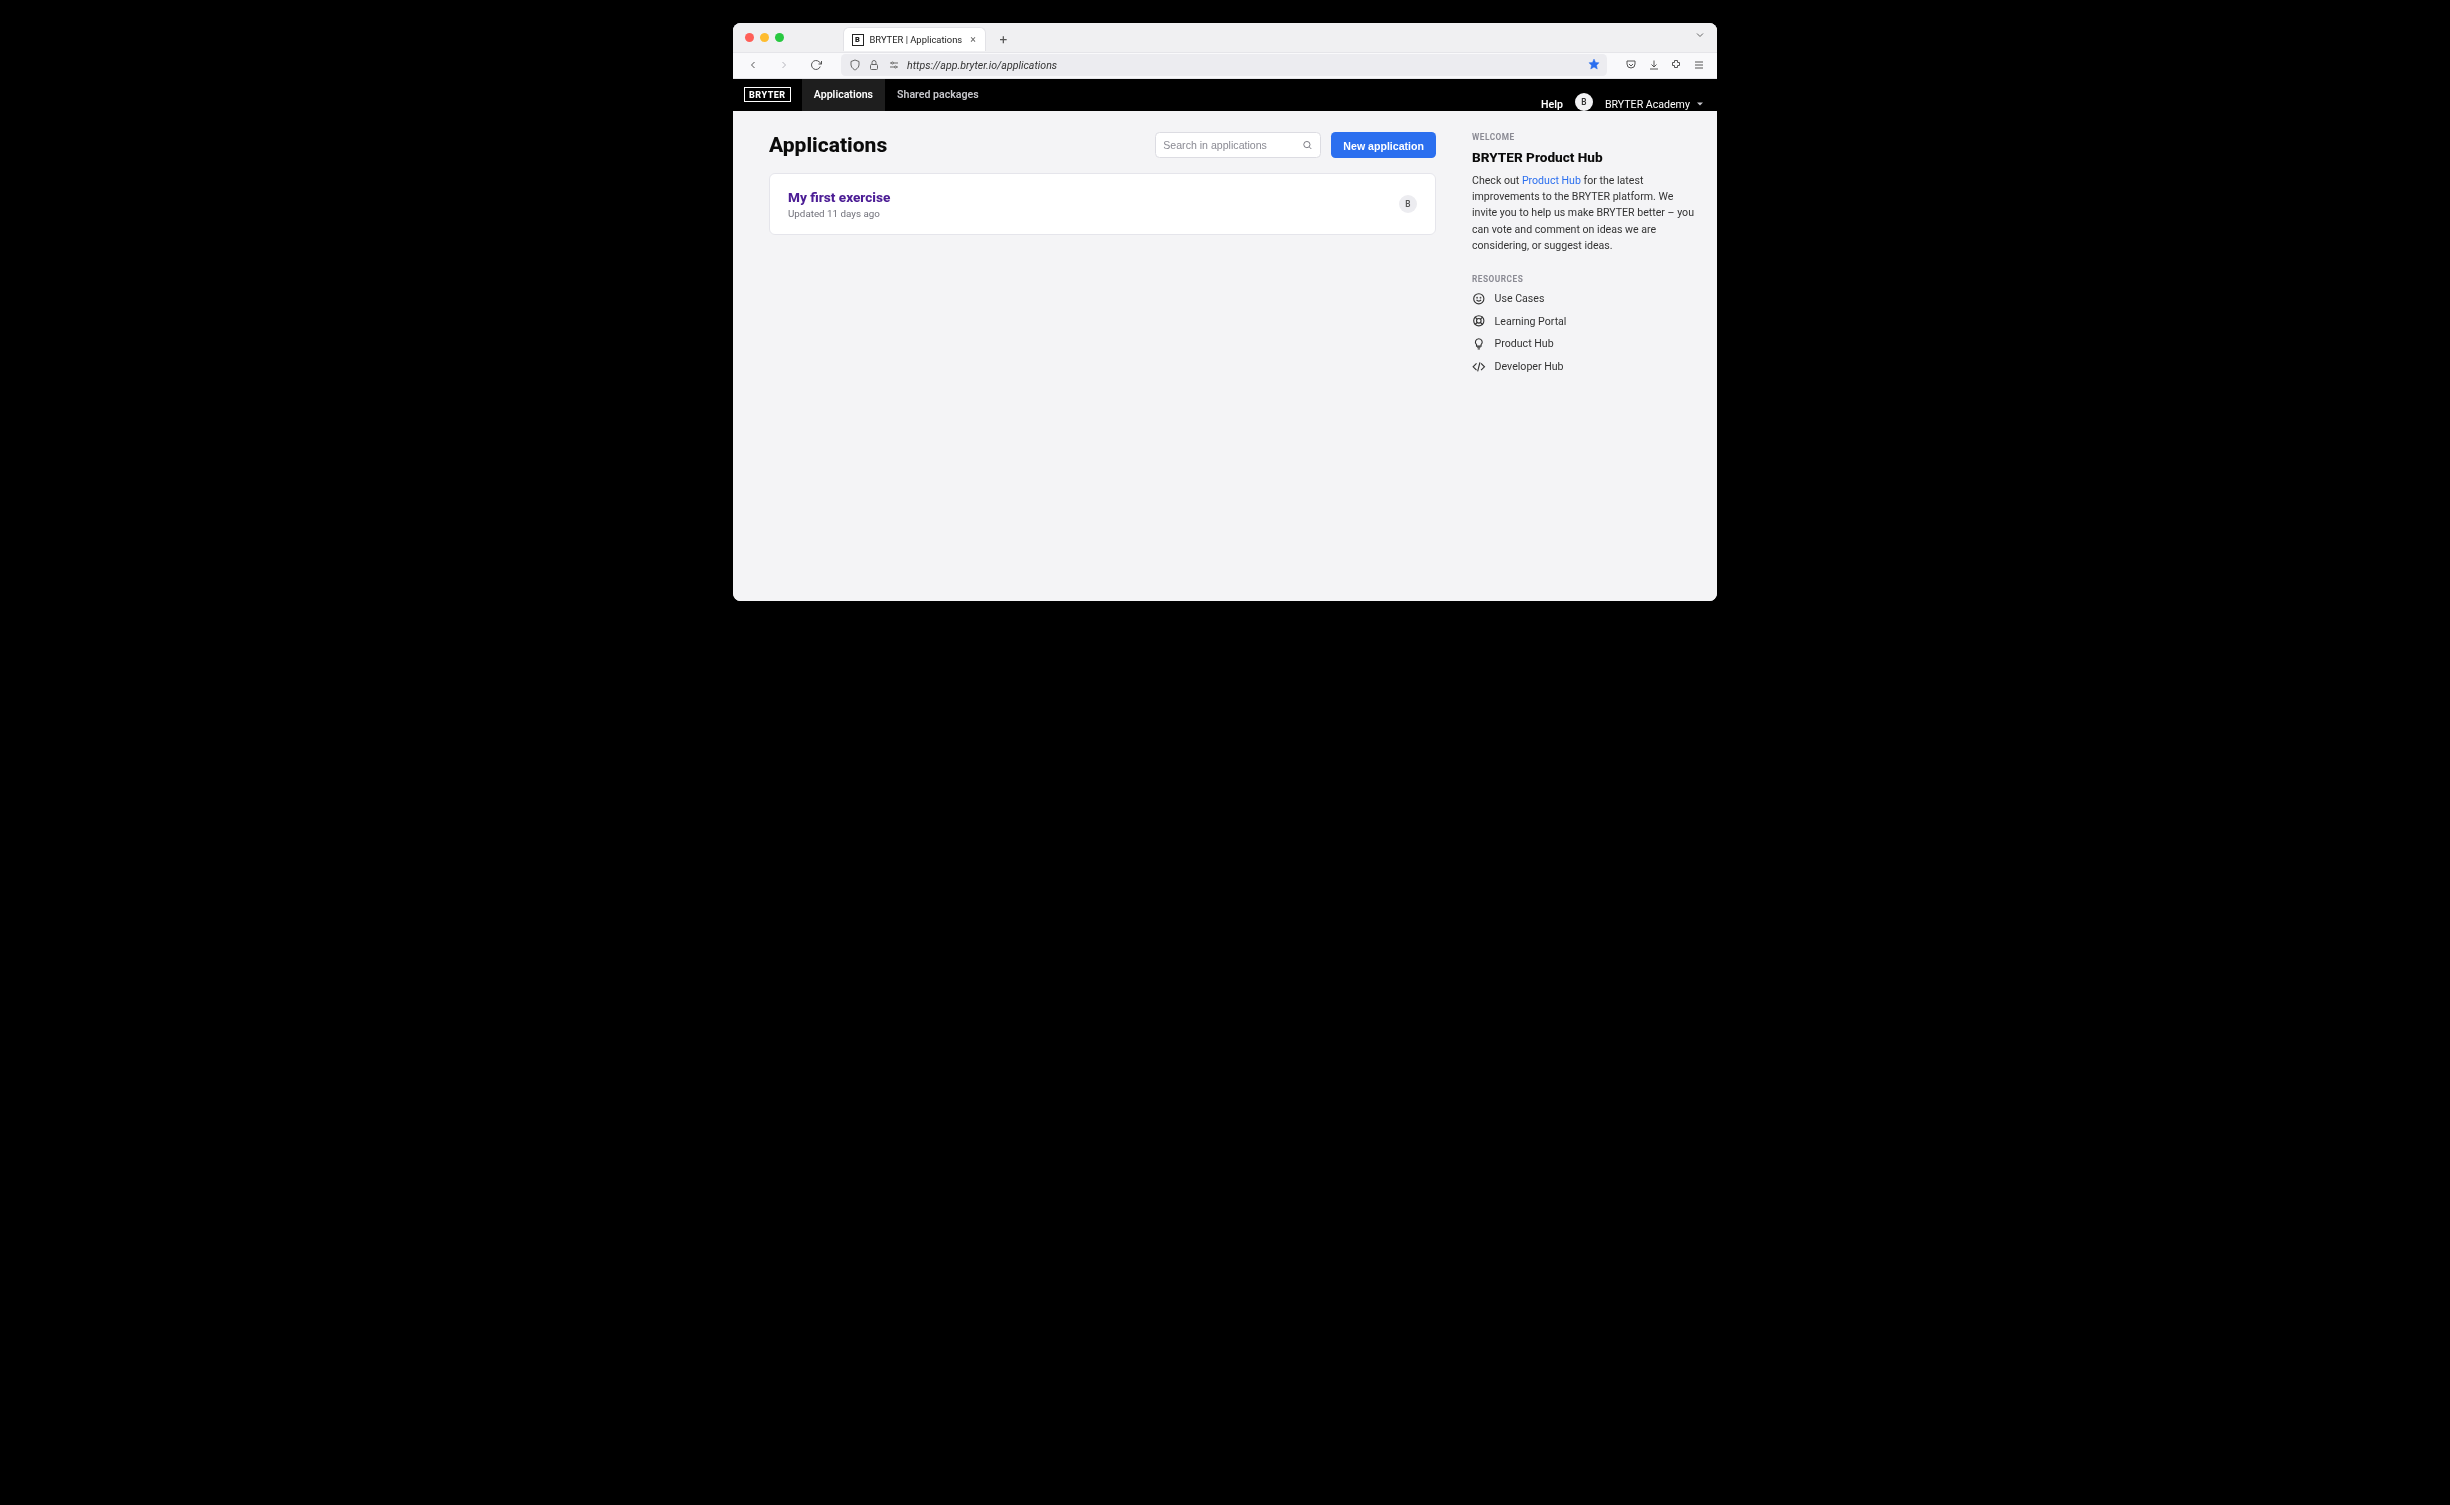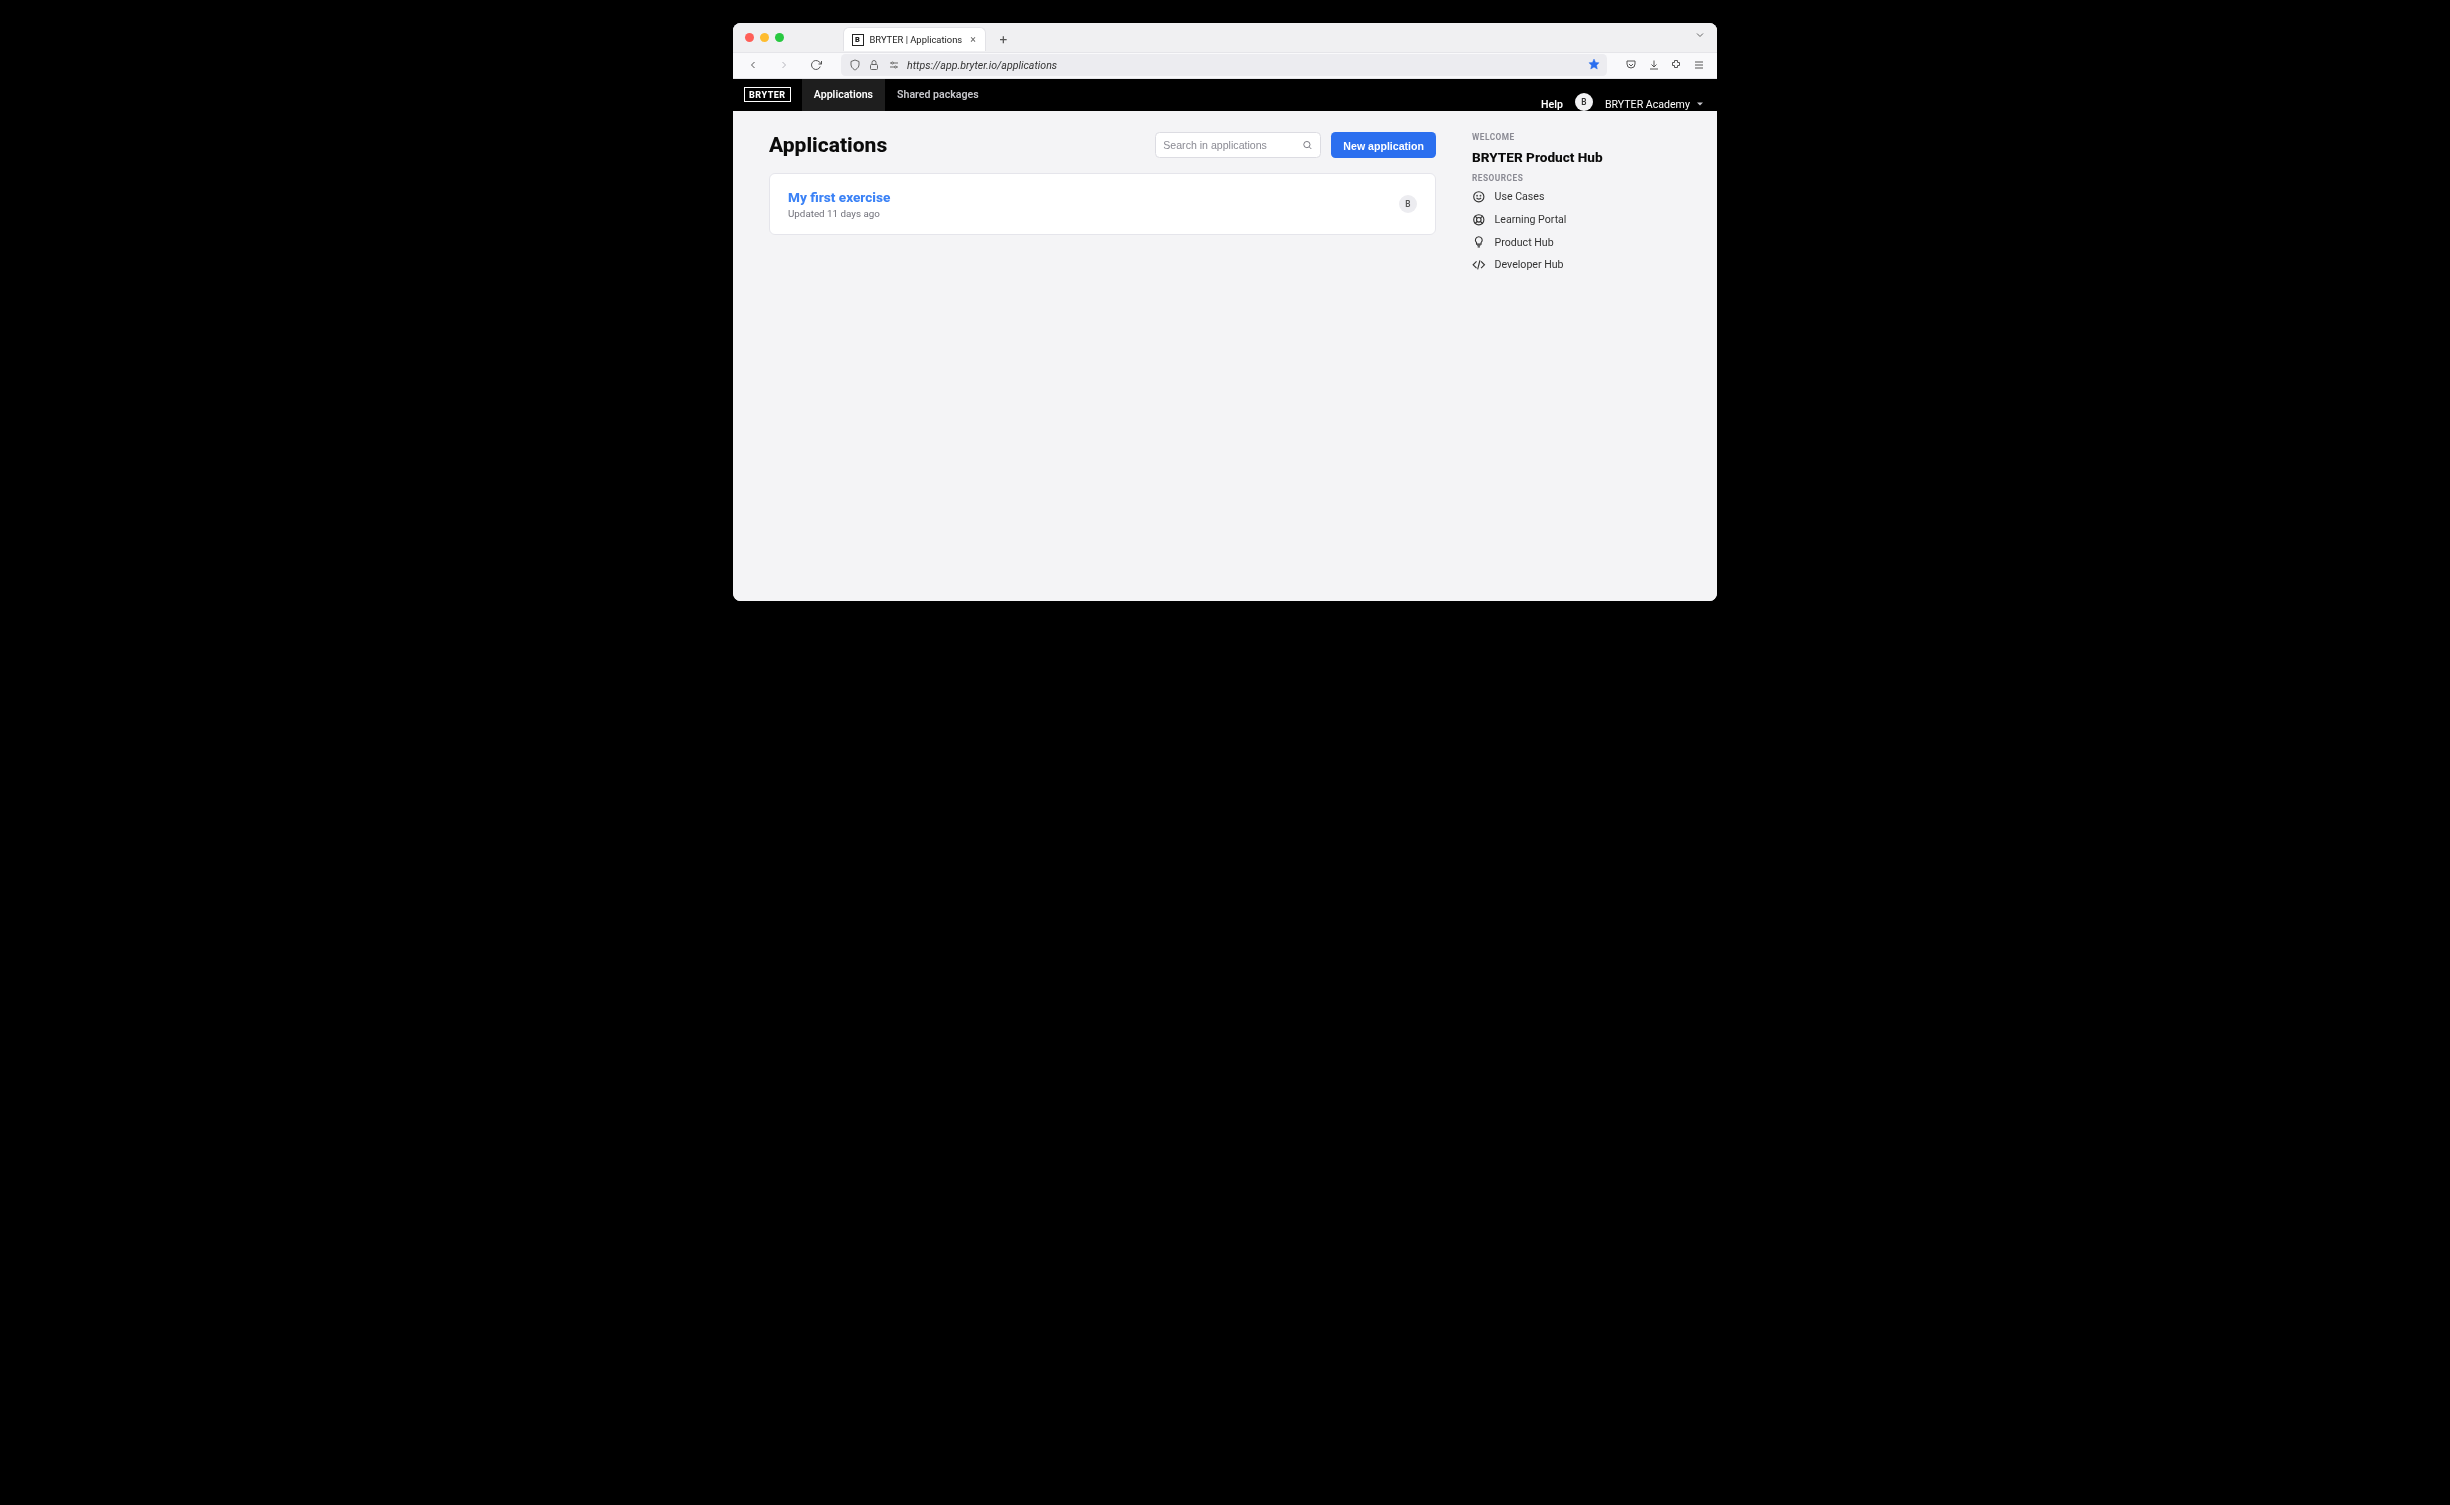--- a/index.html
+++ b/index.html
@@ -159,21 +159,21 @@
       cursor: pointer;
     }
     .card {
       background: #fff;
       border: 0.8px solid #e5e5eb;
       border-radius: 6px;
       padding: 15px 18px;
       display: flex;
       align-items: center;
     }
-    .card-title { font-size: 13.6px; font-weight: 800; color: #3b82f6; margin-bottom: 3px; }
+    .card-title { font-size: 13.6px; font-weight: 800; color: #4c1d95; margin-bottom: 3px; }
     .card-sub { font-size: 9.8px; color: #72727b; }
     .card-avatar { margin-left: auto; }
     .card-avatar .av { width: 18px; height: 18px; border-radius: 50%; background: #ececf0; color: #555; display: flex; align-items: center; justify-content: center; font-size: 8.3px; font-weight: 600; }
 
     
     .sidebar { width: 241px; padding: 21px 18px 30px 0; }
     .sidebar-h-overline { font-size: 8.3px; font-weight: 700; letter-spacing: 0.5px; color: #8a8a93; margin-bottom: 7.5px; }
     .sidebar-title { font-size: 13.6px; font-weight: 800; color: #0b0b0b; margin-bottom: 7.5px; }
     .sidebar-body { font-size: 10.6px; color: #333; line-height: 1.55; margin-bottom: 19.6px; }
     .sidebar-body a { color: #2b6fef; text-decoration: none; }
@@ -330,20 +330,23 @@
         </div>
         <div class="card-avatar">
           <span class="av">B</span>
         </div>
       </div>
     </div>
 
     <aside class="sidebar">
       <div class="sidebar-h-overline">WELCOME</div>
       <div class="sidebar-title">BRYTER Product Hub</div>
+      <p class="sidebar-body">
+        <span>Check out </span><a href="#">Product Hub</a><span> for the latest improvements to the BRYTER platform. We invite you to help us make BRYTER better – you can vote and comment on ideas we are considering, or suggest ideas.</span>
+      </p>
 
       <div class="sidebar-h-overline">RESOURCES</div>
       <div class="resources">
         <div class="res-item">
           <span class="res-icon">
             <svg class="i18" viewBox="0 0 24 24" fill="none" stroke="#333" stroke-width="2">
                 <circle cx="12" cy="12" r="9"></circle>
                 <path d="M8 14s1.5 2 4 2 4-2 4-2"></path>
                 <circle cx="9" cy="10" r="0.5" fill="#333"></circle>
                 <circle cx="15" cy="10" r="0.5" fill="#333"></circle>

